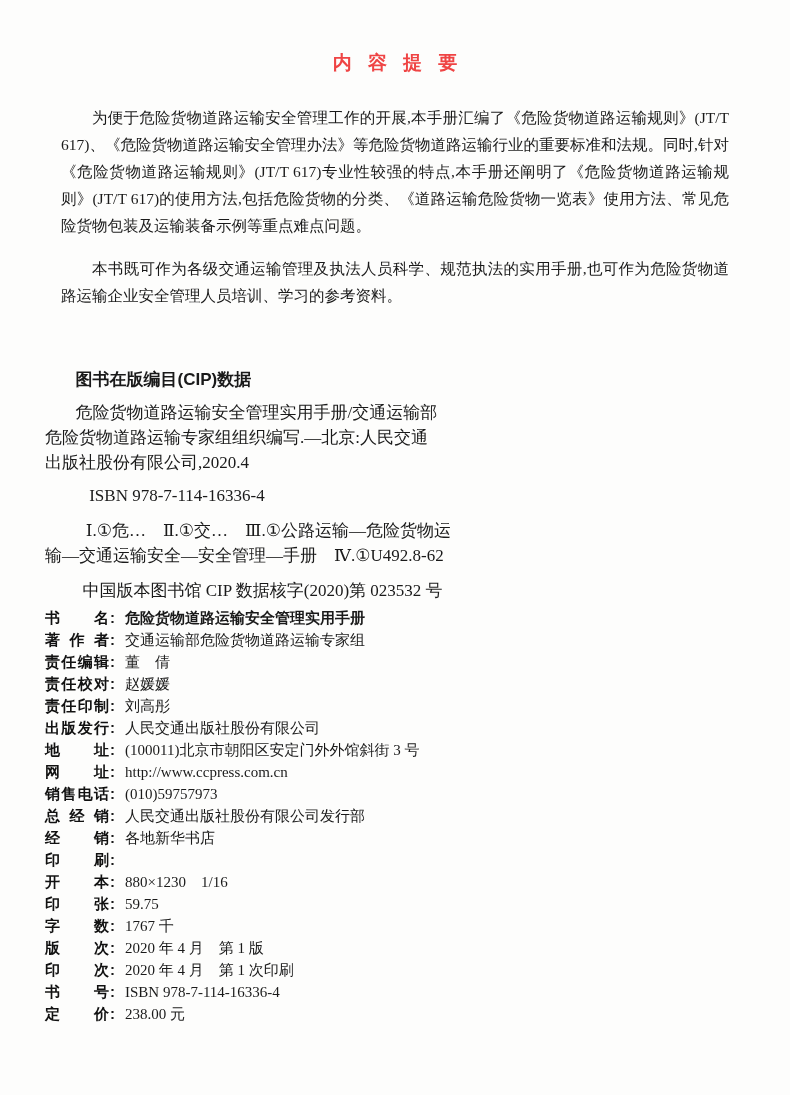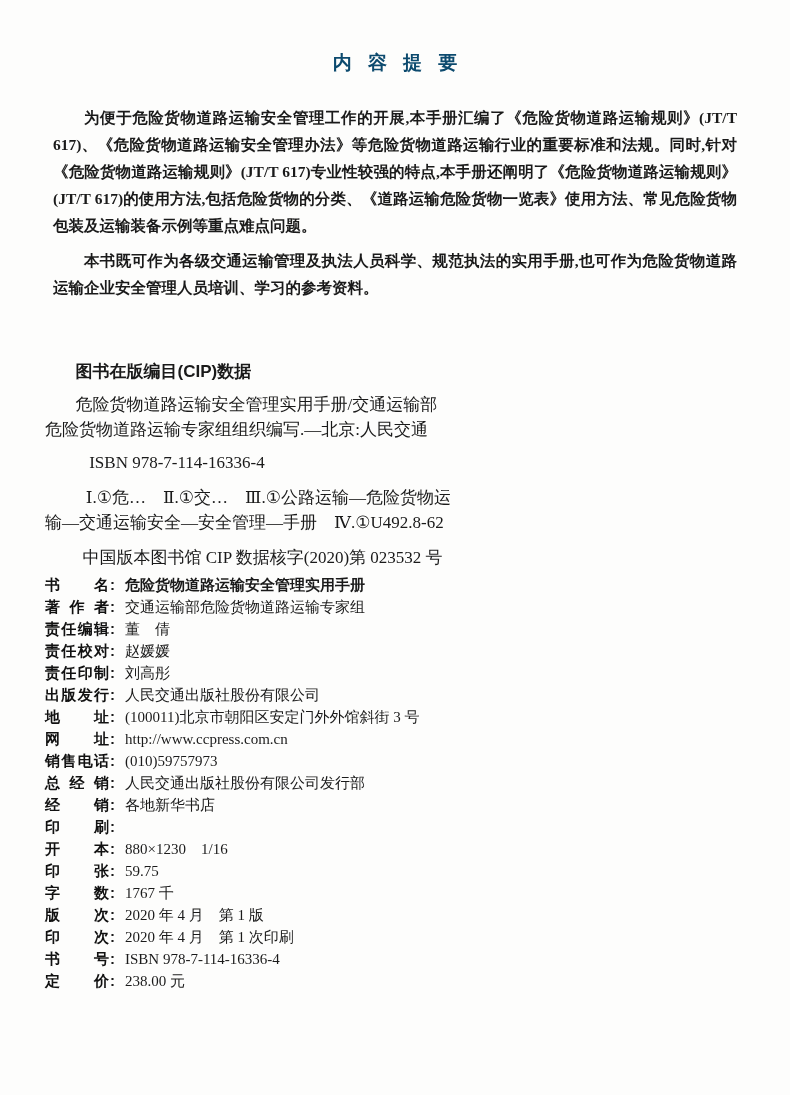--- a/index.html
+++ b/index.html
@@ -15,30 +15,29 @@
     overflow:hidden;
   }
   .title{
     margin:4px 0 0 0;
     text-align:center;
     font-size:19px;
     font-weight:bold;
     font-family:"Liberation Sans","DejaVu Sans",sans-serif;
     letter-spacing:0.85em;
     text-indent:0.85em;
-    color:#0c4a6e;
+    color:#ef4444;
   }
   .summary{margin-top:28px;}
   .para{
-    margin:8px;
+    margin:16px;
     font-size:15.5px;
     line-height:27px;
     text-align:justify;
     text-indent:2em;
-    font-weight:bold;
   }
   .cip{margin-top:58px;font-size:17px;}
   .cip-heading{
     font-family:"Liberation Sans","DejaVu Sans",sans-serif;
     font-weight:bold;
     text-indent:1.8em;
     line-height:25px;
     margin-top:47px;
   }
   .cip-record{margin-top:8px;}
@@ -93,20 +92,21 @@
   <div class="summary" id="summary">
       <p class="para">为便于危险货物道路运输安全管理工作的开展,本手册汇编了《危险货物道路运输规则》(JT/T 617)、《危险货物道路运输安全管理办法》等危险货物道路运输行业的重要标准和法规。同时,针对《危险货物道路运输规则》(JT/T 617)专业性较强的特点,本手册还阐明了《危险货物道路运输规则》(JT/T 617)的使用方法,包括危险货物的分类、《道路运输危险货物一览表》使用方法、常见危险货物包装及运输装备示例等重点难点问题。</p>
       <p class="para">本书既可作为各级交通运输管理及执法人员科学、规范执法的实用手册,也可作为危险货物道路运输企业安全管理人员培训、学习的参考资料。</p>
     </div>
 
   <div class="cip">
     <div class="cip-heading">图书在版编目(CIP)数据</div>
     <div class="cip-record" id="cip-record">
         <div class="cip-line indent">危险货物道路运输安全管理实用手册/交通运输部</div>
         <div class="cip-line">危险货物道路运输专家组组织编写.—北京:人民交通</div>
+        <div class="cip-line">出版社股份有限公司,2020.4</div>
       </div>
     <div class="cip-isbn">ISBN 978-7-114-16336-4</div>
     <div class="cip-class" id="cip-class">
         <div class="cip-line indent">Ⅰ.①危…　Ⅱ.①交…　Ⅲ.①公路运输—危险货物运</div>
         <div class="cip-line">输—交通运输安全—安全管理—手册　Ⅳ.①U492.8-62</div>
       </div>
     <div class="cip-registry">中国版本图书馆 CIP 数据核字(2020)第 023532 号</div>
   </div>
 
 

